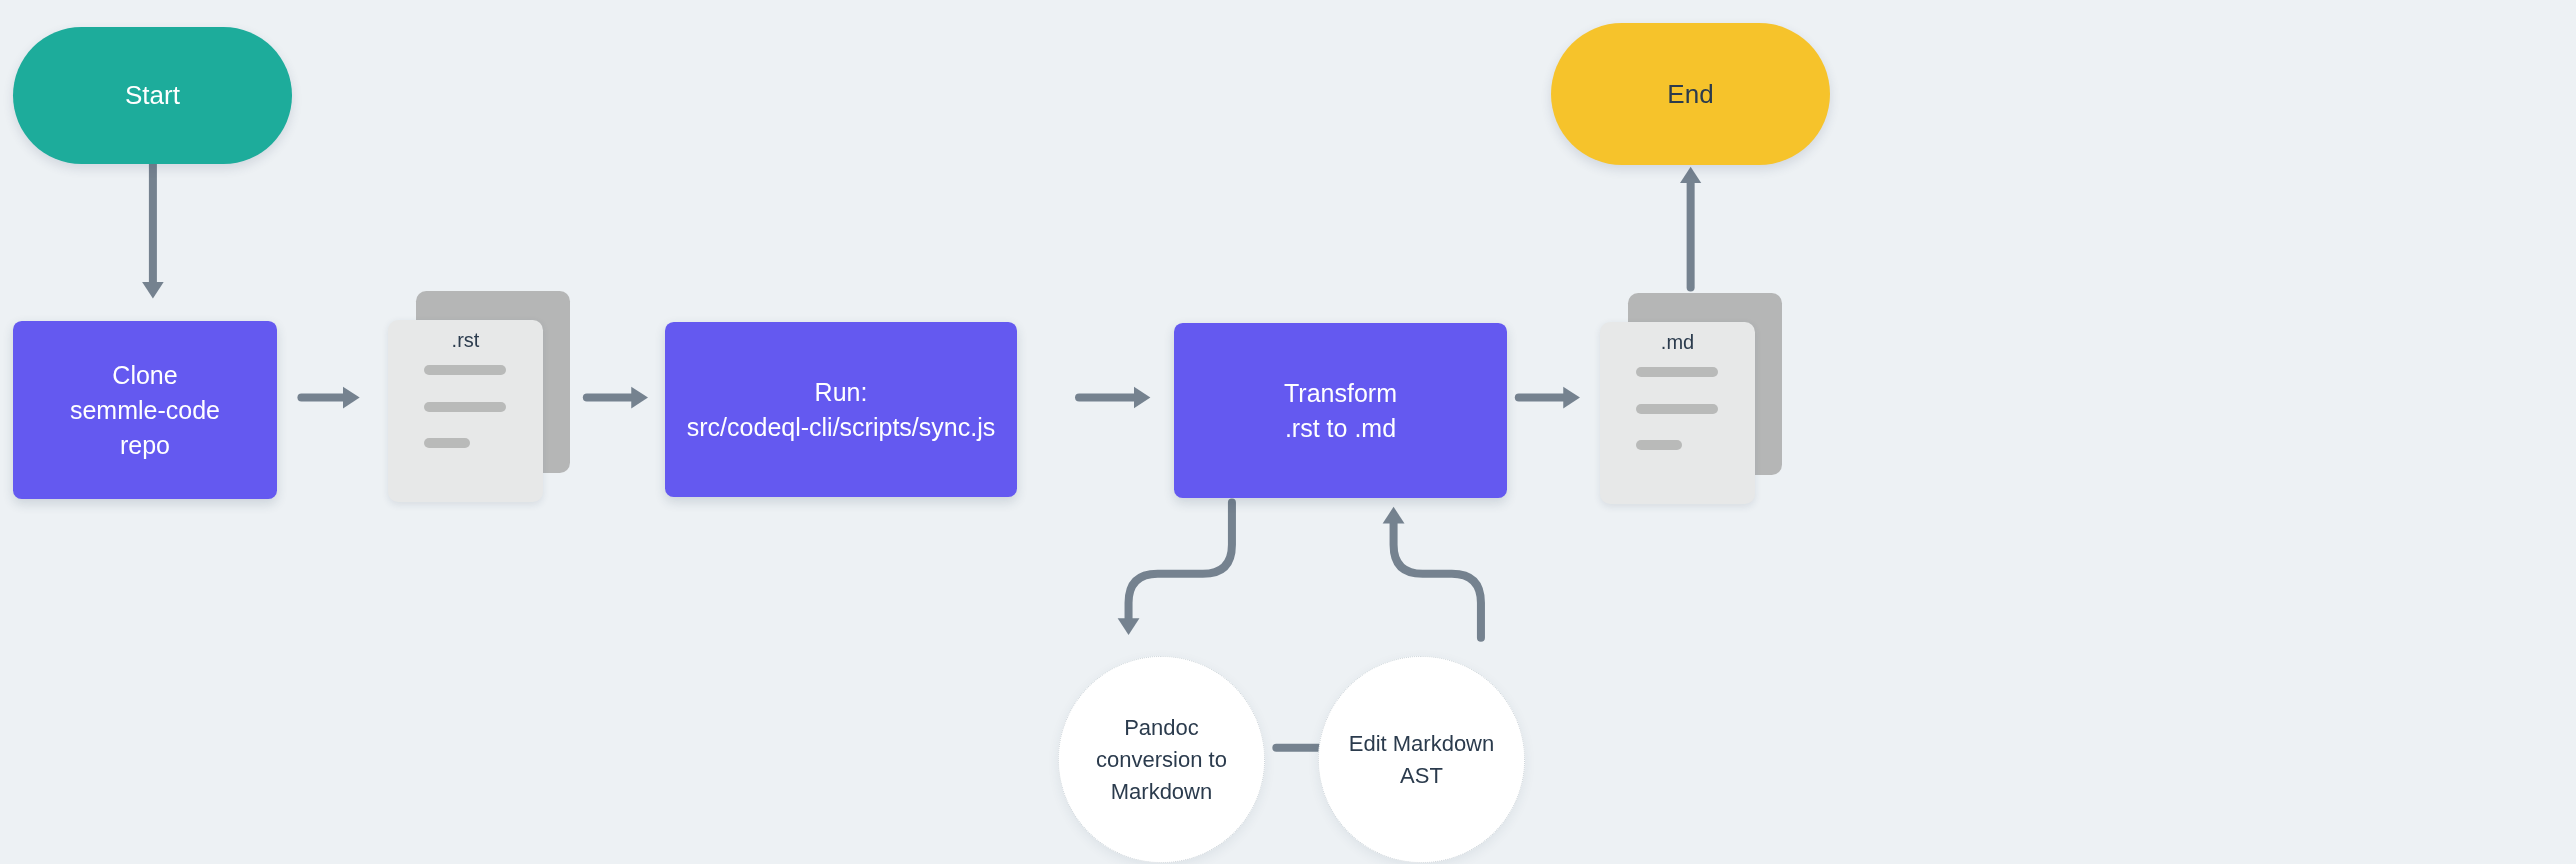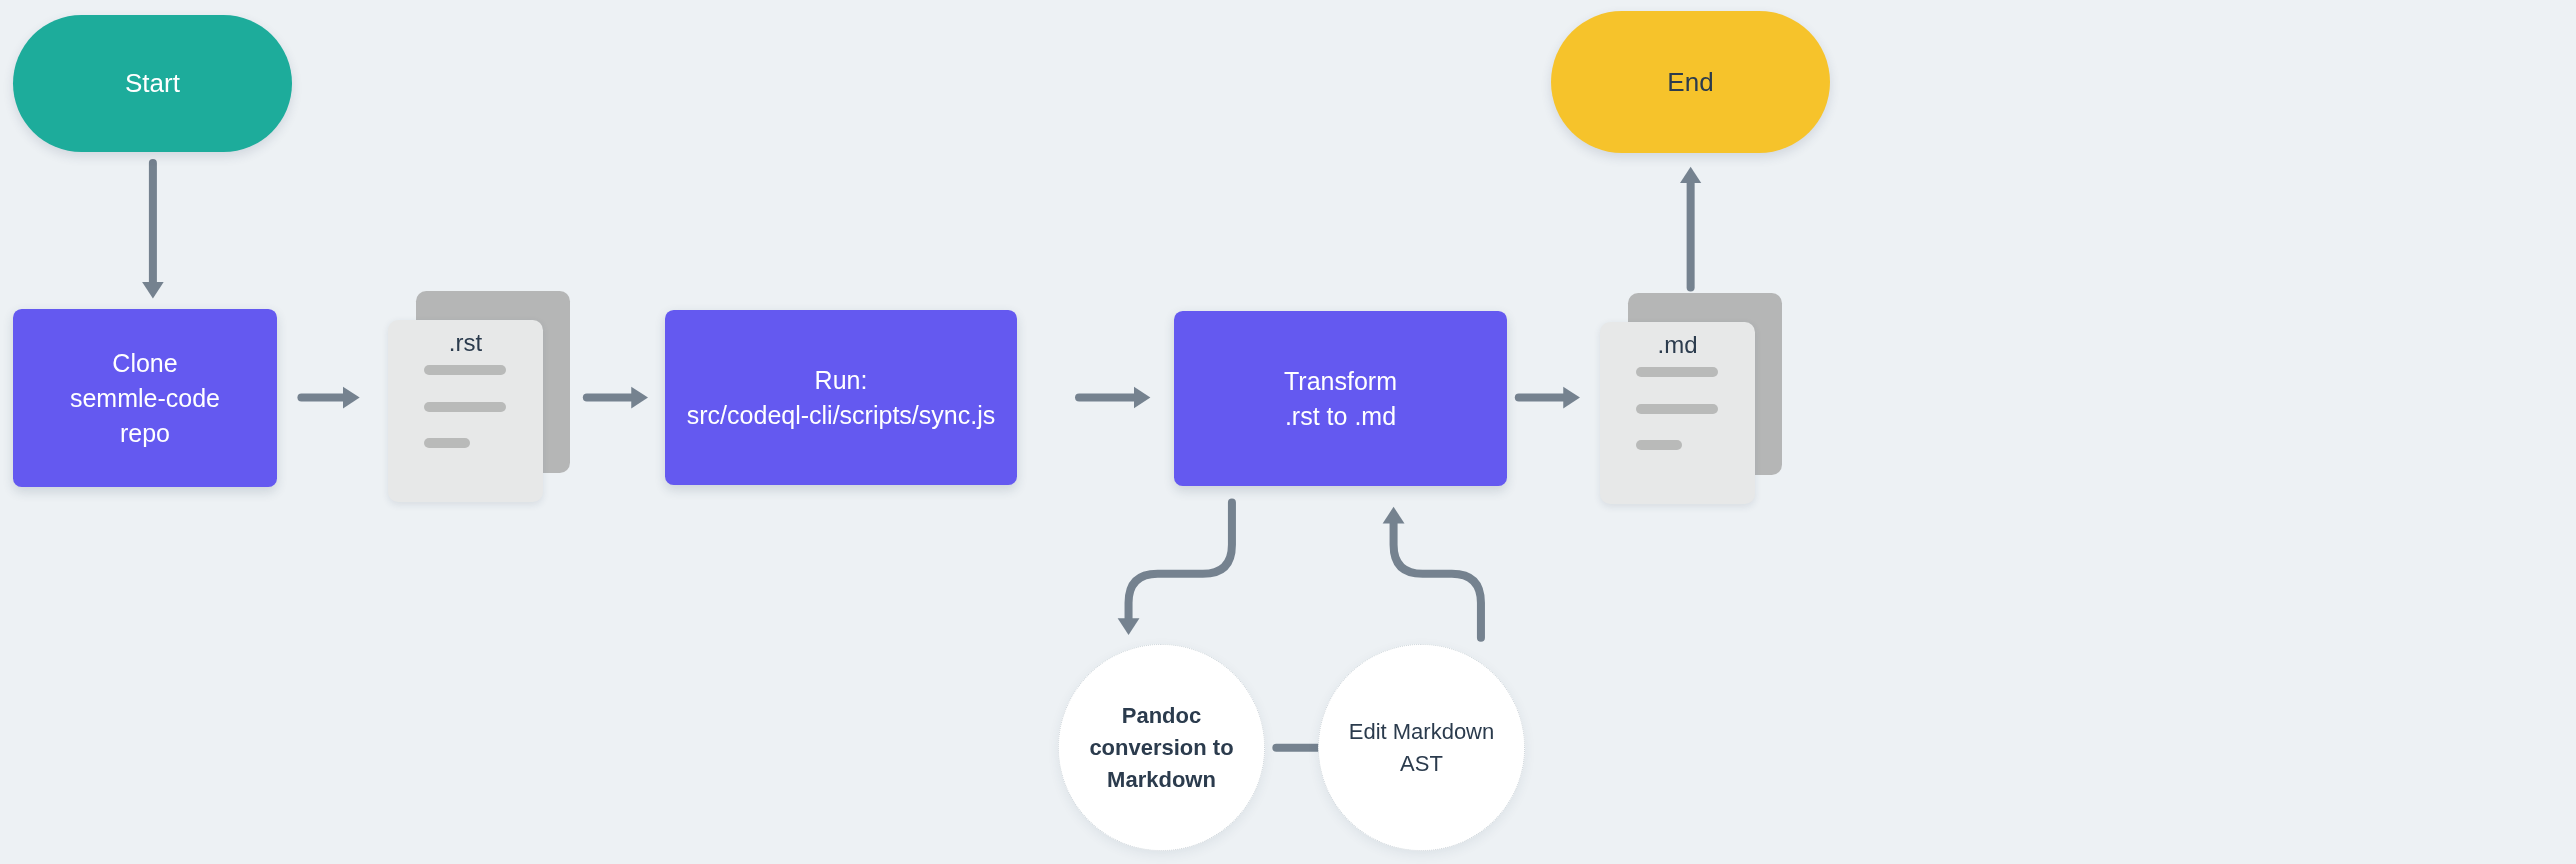--- a/index.html
+++ b/index.html
@@ -13,47 +13,47 @@
     background:var(--background);
     font-family:"Liberation Sans", sans-serif;
     color:var(--ink);
     overflow:hidden;
   }
   .canvas{position:relative;width:2576px;height:865px;}
   svg.arrows{position:absolute;left:0;top:0;width:2576px;height:865px;pointer-events:none;}
   svg.arrows line, svg.arrows path.flow{stroke:var(--arrow);stroke-width:11;stroke-linecap:round;fill:none;}
   svg.arrows marker path{fill:var(--arrow);stroke:none;}
 
-  .node{position:absolute;display:flex;flex-direction:column;align-items:center;justify-content:center;text-align:center;}
+  .node{position:absolute;display:flex;flex-direction:column;align-items:center;justify-content:center;text-align:center;margin-top:12px;}
   .pill{border-radius:727px;box-shadow:0 4.4px 10.2px rgba(40,60,90,.14);}
   .pill.start{left:13px;top:14.6px;width:279px;height:137px;background:var(--terminator-start);color:#fff;}
   .pill.end{left:1551px;top:11px;width:279px;height:142px;background:var(--terminator-end);color:var(--ink);}
   .pill .ln{font-size:26px;font-weight:400;}
 
   .box{background:var(--process);color:#fff;border-radius:8.7px;box-shadow:0 4.4px 10.2px rgba(40,60,90,.16);}
   .box .ln{font-size:25px;line-height:35px;white-space:nowrap;}
   .box.clone{left:13px;top:309px;width:264px;height:178px;}
   .box.run{left:665px;top:310px;width:352px;height:175px;}
   .box.transform{left:1174px;top:311px;width:333px;height:175px;text-align:center;}
 
   .doc{position:absolute;width:183px;height:211px;}
   .doc .back{position:absolute;left:28px;top:0;width:154px;height:182px;border-radius:10.2px;background:var(--doc-back);}
   .doc .front{position:absolute;left:0;top:29px;width:155px;height:182px;border-radius:10.2px;background:var(--doc-front);box-shadow:0 2.9px 7.3px rgba(40,60,90,.10);}
-  .doc .doclabel{position:absolute;left:0;top:38px;width:155px;text-align:center;font-size:24px;color:var(--ink);}
+  .doc .doclabel{position:absolute;left:0;top:38px;width:155px;text-align:center;font-size:20px;color:var(--ink);}
   .doc .bar{position:absolute;height:9.5px;border-radius:5.1px;background:var(--doc-bar);}
   .doc .bar.b1{left:36px;top:74px;width:82px;}
   .doc .bar.b2{left:36px;top:111px;width:82px;}
   .doc .bar.b3{left:36px;top:147px;width:46px;}
   .doc.rst{left:388px;top:291px;}
   .doc.md{left:1600px;top:293px;}
 
   .circle{width:207px;height:207px;border-radius:50%;background:var(--subprocess-fill);
     border:1.5px dotted #cfd6db;box-shadow:0 3.6px 11.6px rgba(40,60,90,.08);color:var(--ink);}
   .circle .ln{font-size:22px;line-height:32px;white-space:nowrap;}
-  .circle.pandoc{left:1058px;top:644px;font-weight:bold;}
+  .circle.pandoc{left:1058px;top:644px;}
   .circle.editast{left:1318px;top:644px;}
 
   .annotation{position:absolute;left:1830px;top:360px;color:var(--ink);}
   .annotation .ln{font-size:25px;line-height:36px;white-space:nowrap;}
 </style>
 </head>
 <body>
 
 <div class="canvas">
 

